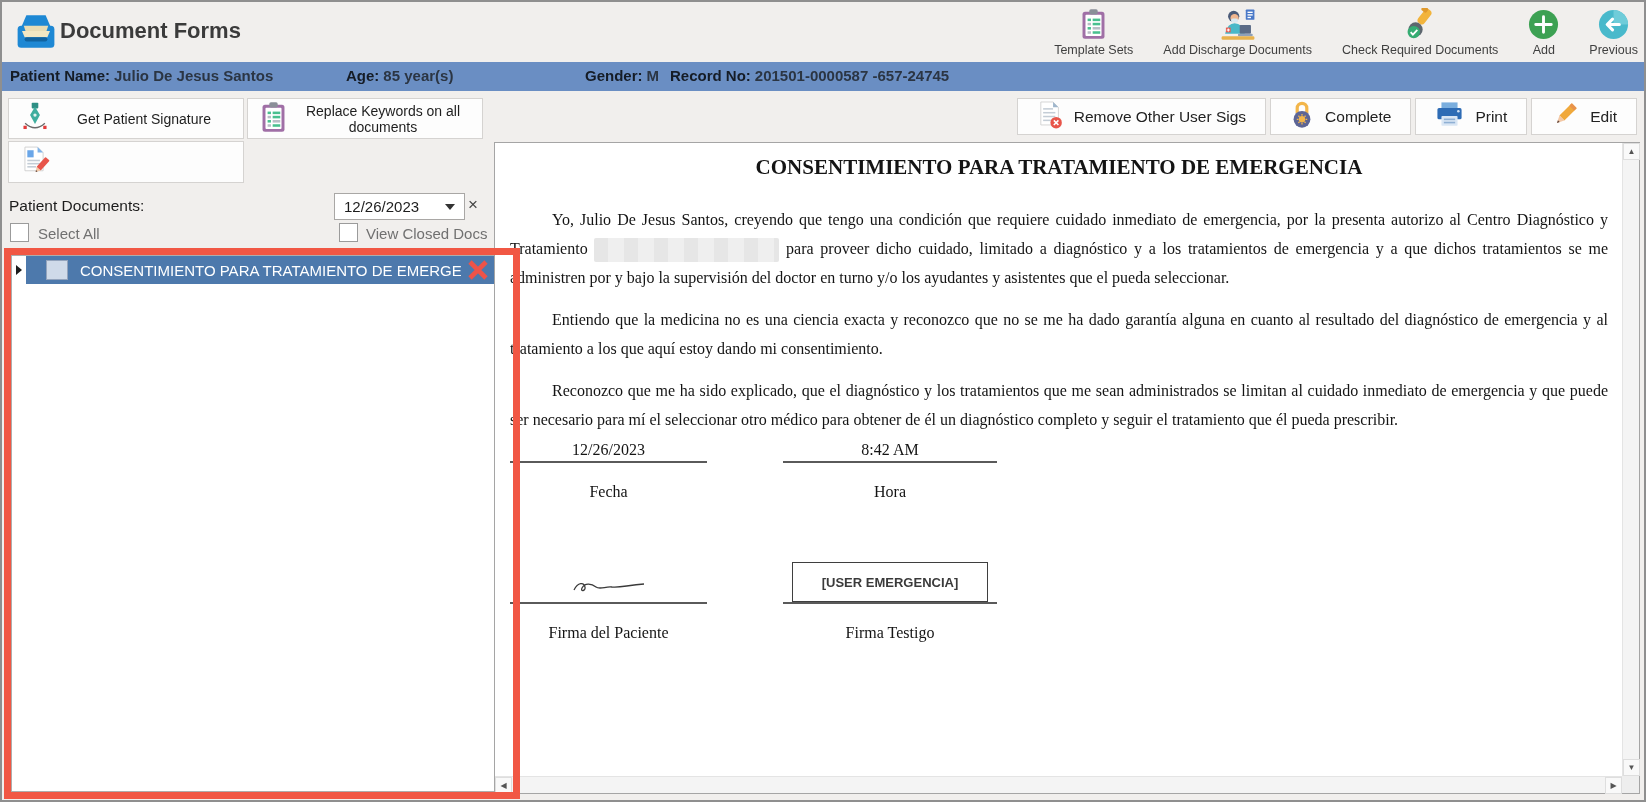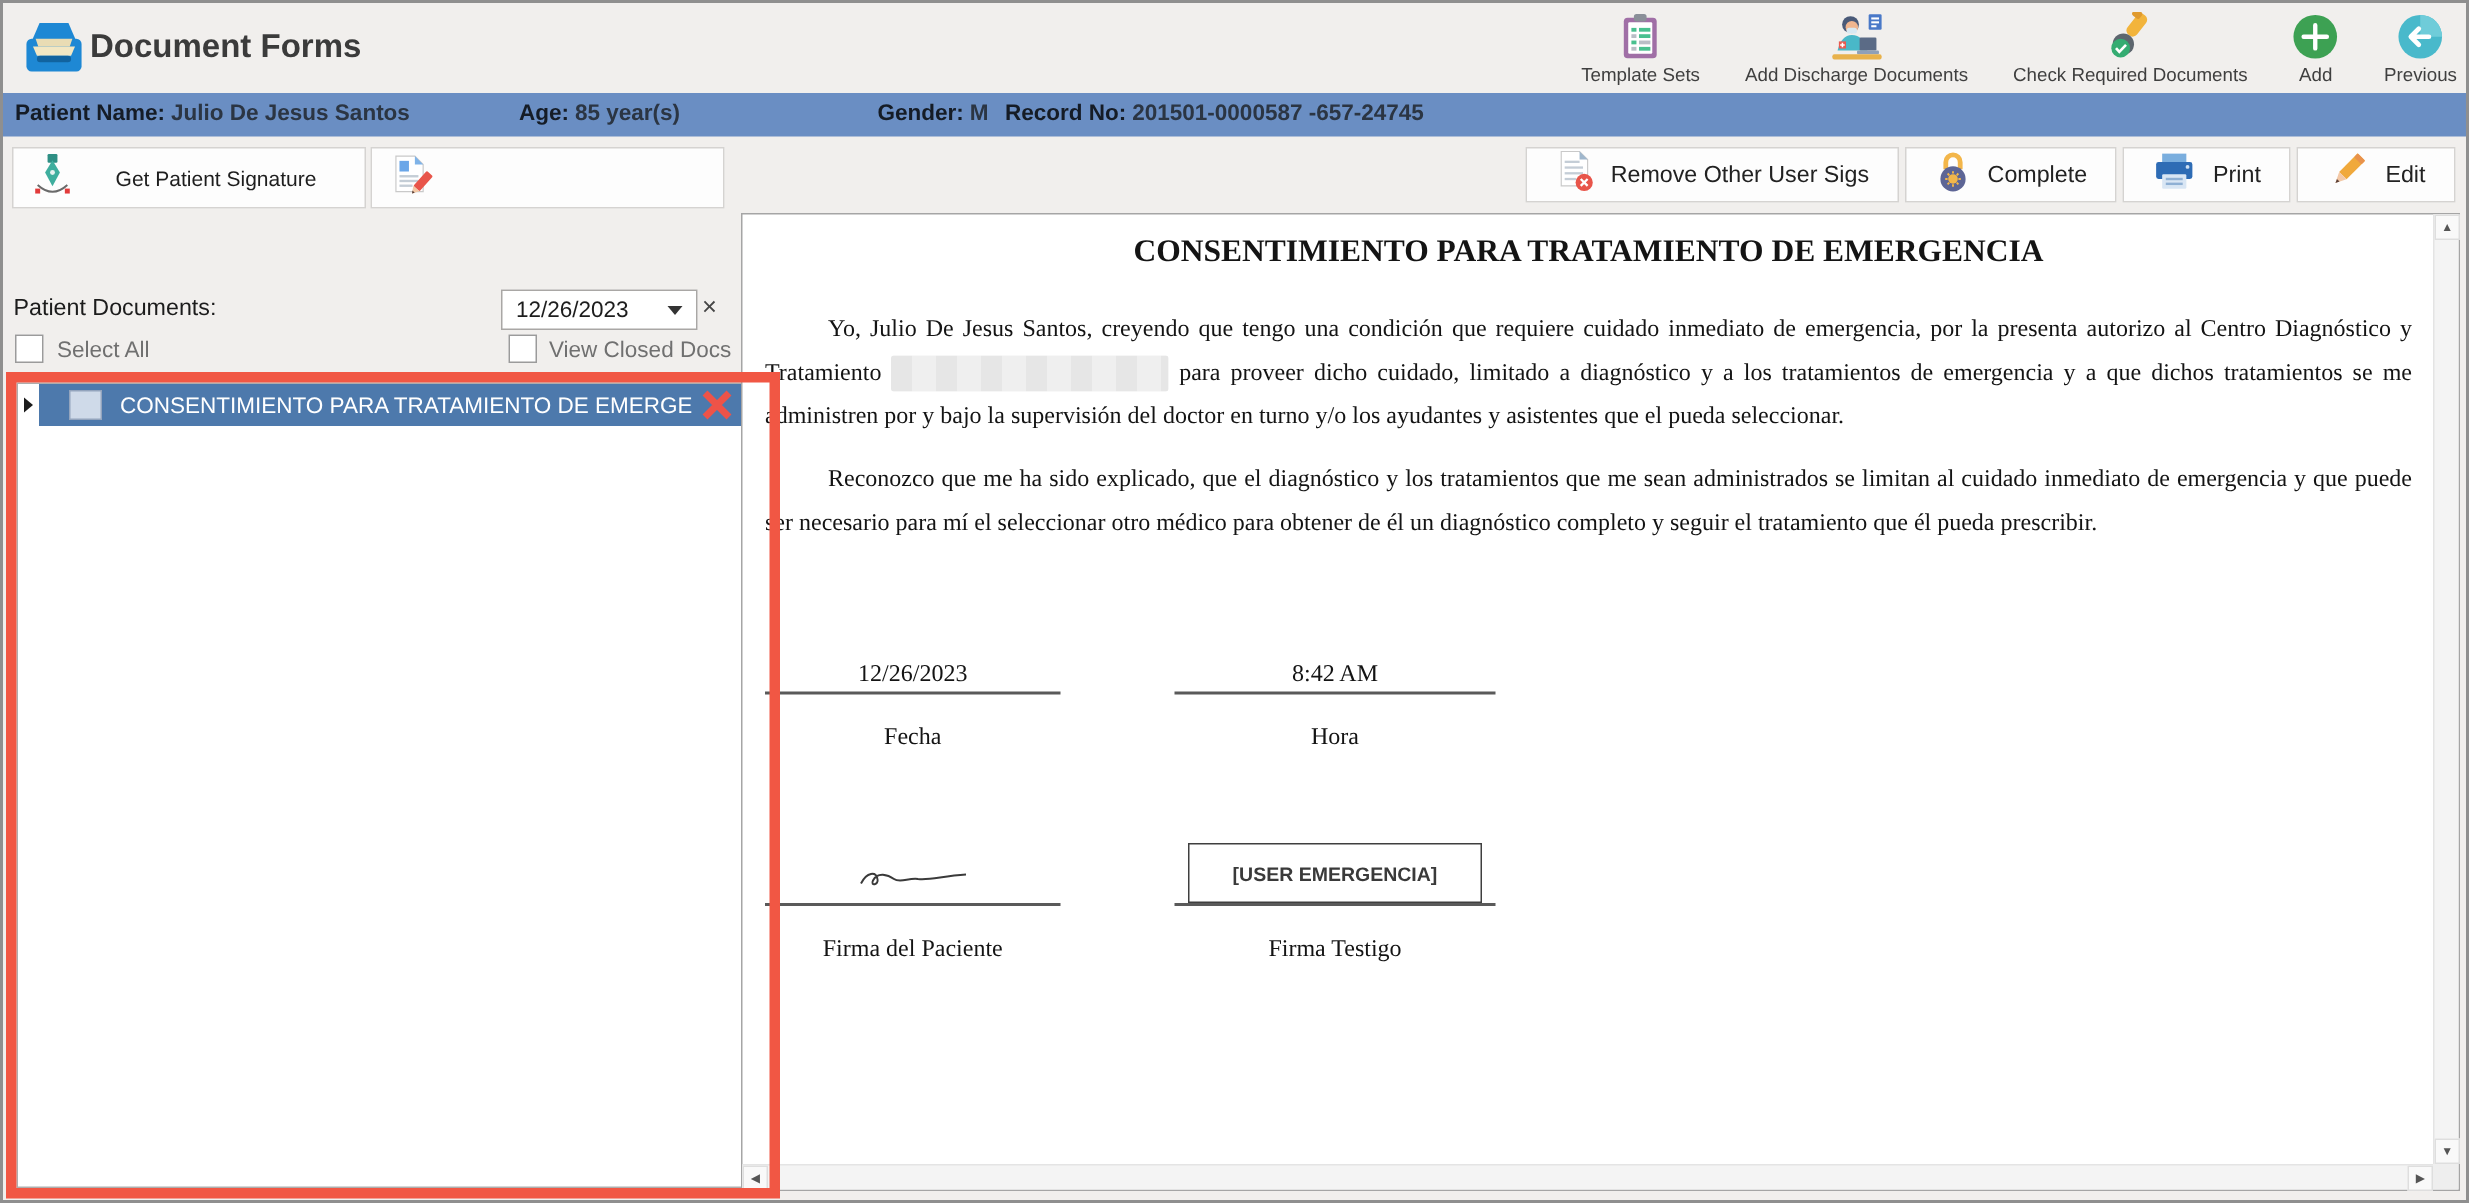--- a/index.html
+++ b/index.html
@@ -181,20 +181,38 @@
           <circle cx="17" cy="16" r="2" fill="#e6f2f0"></circle>
           <path d="M5 26 Q17 37 29 26" stroke="#6a6a6a" stroke-width="1.6" fill="none"></path>
           <rect x="3" y="29" width="4" height="4" fill="#e23b3b"></rect>
           <rect x="27" y="29" width="4" height="4" fill="#e23b3b"></rect>
         </svg>
       </span>
       <span>Get Patient Signature</span>
     </div>
     <div class="lbtn">
       <span class="ic">
+        <svg width="27" height="33" viewBox="0 0 32 38">
+          <rect x="3" y="4" width="26" height="32" rx="3" fill="#a06fa6"></rect>
+          <rect x="6.5" y="7.5" width="19" height="25" rx="1" fill="#ffffff"></rect>
+          <rect x="11" y="1" width="10" height="6" rx="2" fill="#8a8f98"></rect>
+          <rect x="9" y="12" width="4" height="3" fill="#49c08f"></rect>
+            <rect x="15" y="12" width="9" height="3" fill="#49c08f"></rect>
+          <rect x="9" y="17" width="4" height="3" fill="#b9bec6"></rect>
+            <rect x="15" y="17" width="9" height="3" fill="#49c08f"></rect>
+          <rect x="9" y="22" width="4" height="3" fill="#49c08f"></rect>
+            <rect x="15" y="22" width="9" height="3" fill="#b9bec6"></rect>
+          <rect x="9" y="27" width="4" height="3" fill="#b9bec6"></rect>
+            <rect x="15" y="27" width="9" height="3" fill="#49c08f"></rect>
+        </svg>
+      </span>
+      <span>Replace Keywords on all documents</span>
+    </div>
+    <div class="lbtn">
+      <span class="ic">
         <svg width="30" height="32" viewBox="0 0 38 38">
           <path d="M5 2 H21 L28 9 V32 H5 Z" fill="#fff" stroke="#c9c9c9"></path>
           <path d="M21 2 L28 9 H21 Z" fill="#7fb3e8"></path>
           <rect x="8" y="6" width="8" height="9" fill="#6aa6e8"></rect>
           <rect x="8" y="18" width="16" height="2" fill="#c4cdd6"></rect>
           <rect x="8" y="22" width="16" height="2" fill="#c4cdd6"></rect>
           <rect x="8" y="26" width="11" height="2" fill="#c4cdd6"></rect>
           <g transform="rotate(-48 26 26)">
             <rect x="21" y="22" width="17" height="7" rx="1" fill="#e8554a"></rect>
             <path d="M21 22 L15.5 25.5 L21 29 Z" fill="#f3c8a6"></path>
@@ -294,20 +312,21 @@
       </span>
       <span>Edit</span>
     </div>
   </div>
 
   <div class="preview">
     <div class="doc">
       <div class="doc-inner">
         <div class="doc-title">CONSENTIMIENTO PARA TRATAMIENTO DE EMERGENCIA</div>
         <p class="p1"><span>Yo, Julio De Jesus Santos, creyendo que tengo una condición que requiere cuidado inmediato de emergencia, por la presenta autorizo al Centro Diagnóstico y Tratamiento</span> <span class="redact"></span> <span>para proveer dicho cuidado, limitado a diagnóstico y a los tratamientos de emergencia y a que dichos tratamientos se me administren por y bajo la supervisión del doctor en turno y/o los ayudantes y asistentes que el pueda seleccionar.</span></p>
+        <p class="pn">Entiendo que la medicina no es una ciencia exacta y reconozco que no se me ha dado garantía alguna en cuanto al resultado del diagnóstico de emergencia y al tratamiento a los que aquí estoy dando mi consentimiento.</p>
         <p class="pn">Reconozco que me ha sido explicado, que el diagnóstico y los tratamientos que me sean administrados se limitan al cuidado inmediato de emergencia y que puede ser necesario para mí el seleccionar otro médico para obtener de él un diagnóstico completo y seguir el tratamiento que él pueda prescribir.</p>
       </div>
 
       <div class="sig-col" style="left:15px; top:298px; width:197px;">
         <div class="sig-top">12/26/2023</div>
         <div class="sig-lbl">Fecha</div>
       </div>
       <div class="sig-col" style="left:288px; top:298px; width:214px;">
         <div class="sig-top">8:42 AM</div>
         <div class="sig-lbl">Hora</div>

